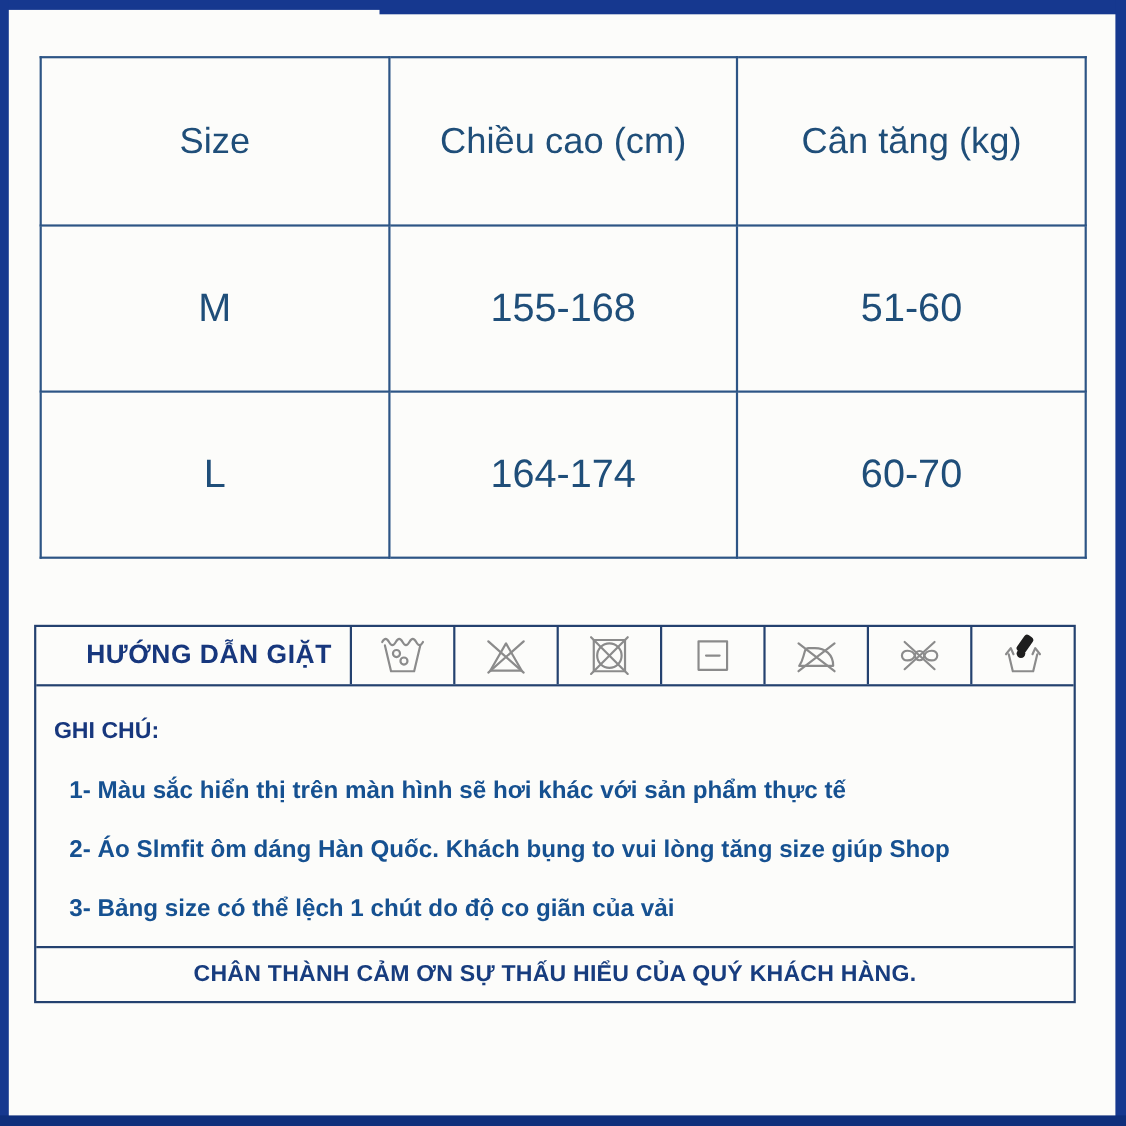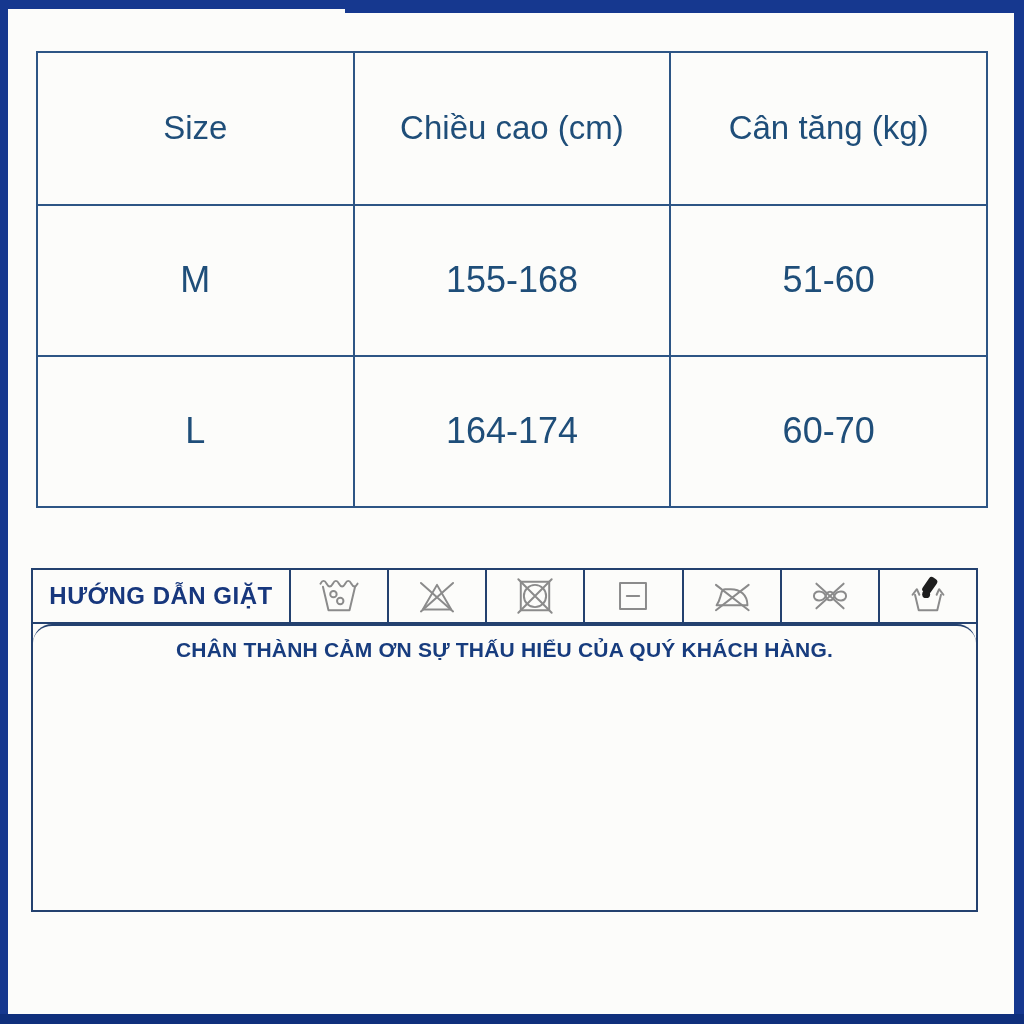--- a/index.html
+++ b/index.html
@@ -41,20 +41,21 @@
     background:#fcfcfa;
     display:flex;flex-direction:column;
   }
   .care-row{
     height:52px;flex:0 0 52px;display:flex;align-items:stretch;
     border-bottom:2px solid #24416f;
   }
   .care-label-cell{
     flex:0 0 256px;display:flex;align-items:center;justify-content:center;
     border-right:2px solid #24416f;
+    margin-left:29px;
   }
   .care-label{
     font-size:24px;font-weight:bold;color:#17377d;letter-spacing:.5px;
   }
   .icon-cell{
     flex:1 1 0;display:flex;align-items:center;justify-content:center;
     border-right:2px solid #24416f;
   }
   .icon-cell:last-child{border-right:none;}
   .icon-cell svg{display:block;}
@@ -64,21 +65,21 @@
     margin:28px 0 0 16px;font-size:21px;line-height:26px;
     font-weight:bold;color:#17377d;
   }
   .note-item{
     margin:26px 0 0 30px;font-size:22px;line-height:28px;
     font-weight:bold;color:#165191;white-space:nowrap;
   }
   .footer-row{
     flex:0 0 48px;border-top:2px solid #24416f;
     display:flex;align-items:center;justify-content:center;
-    font-size:21px;font-weight:bold;color:#173c7e;letter-spacing:.2px;border-radius:19px;
+    font-size:21px;font-weight:bold;color:#173c7e;letter-spacing:.2px;
   }
 </style>
 </head>
 <body>
 
 <div class="stage">
 
   <div class="frame frame-top"></div>
   <div class="frame frame-top-step"></div>
   <div class="frame frame-left"></div>
@@ -165,17 +166,23 @@
           <path d="M4.5 16 L8 11.5 L10 16"></path>
           <path d="M29.5 16 L26 11.5 L24 16"></path>
           <g fill="#1e1e1e" stroke="none">
             <rect x="15" y="1.5" width="7.5" height="14" rx="2.5" transform="rotate(35 18.5 8)"></rect>
             <circle cx="15.5" cy="15.5" r="3.2"></circle>
           </g>
         </svg>
       </div>
     </div>
 
+    <div class="notes">
+      <div class="notes-title">GHI CHÚ:</div>
+      <div class="note-item">1- Màu sắc hiển thị trên màn hình sẽ hơi khác với sản phẩm thực tế</div>
+      <div class="note-item">2- Áo Slmfit ôm dáng Hàn Quốc. Khách bụng to vui lòng tăng size giúp Shop</div>
+      <div class="note-item">3- Bảng size có thể lệch 1 chút do độ co giãn của vải</div>
+    </div>
 
     <div class="footer-row">CHÂN THÀNH CẢM ƠN SỰ THẤU HIỂU CỦA QUÝ KHÁCH HÀNG.</div>
   </div>
 
 </div>
 
 </body></html>

